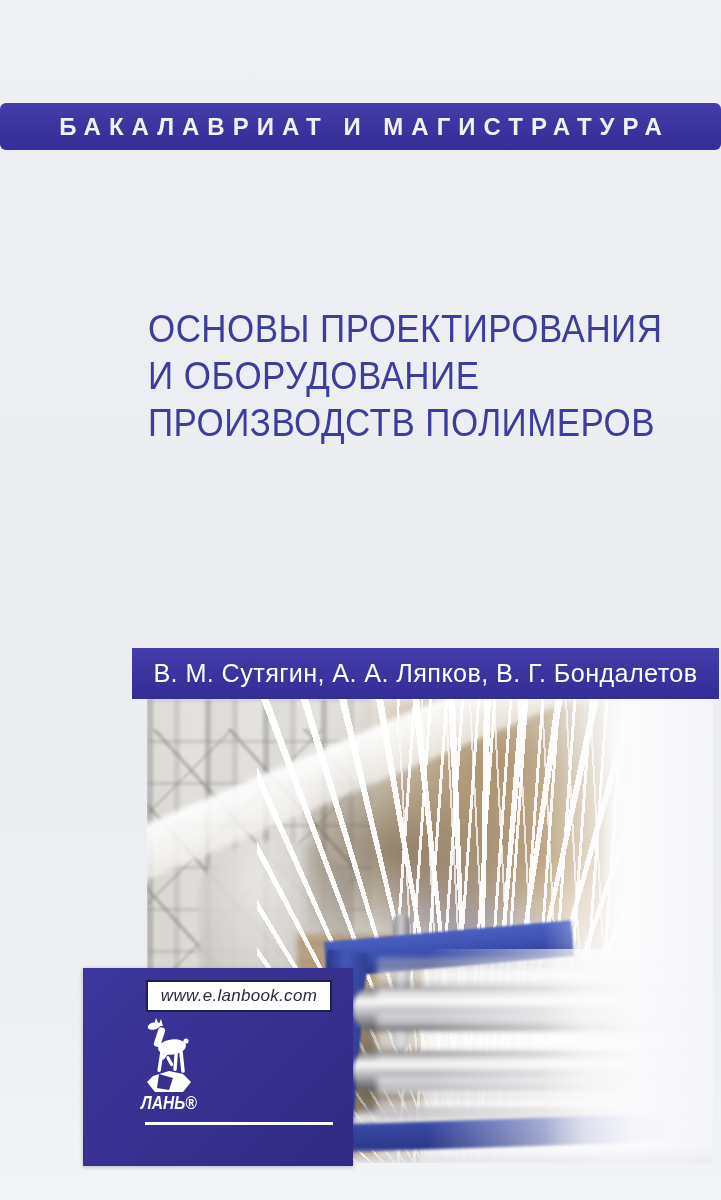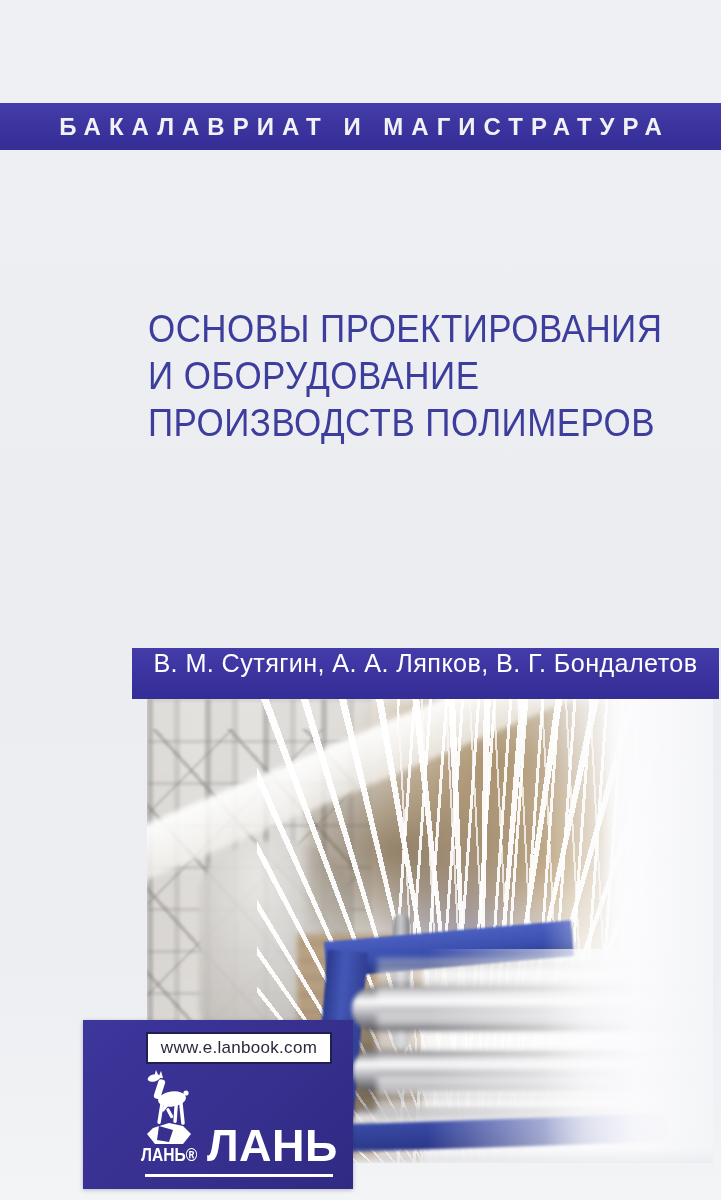--- a/index.html
+++ b/index.html
@@ -14,21 +14,21 @@
     width: 721px; height: 1200px;
     background: linear-gradient(180deg, #eef0f3 0%, #ecedf0 45%, #edeef1 80%, #f3f4f6 100%);
     overflow: hidden;
   }
 
   
   .series-band {
     position: absolute; left: 0; top: 103px;
     width: 721px; height: 47px;
     background: linear-gradient(180deg, #453da9 0%, #3d35a0 40%, #352e97 100%);
-    display: flex; align-items: center; justify-content: center;
+    display: flex; align-items: center; justify-content: center; border-radius: 6px;
   }
   .series-band span {
     color: #f2f2f6;
     font-weight: bold;
     font-size: 24px;
     letter-spacing: 8px;
     white-space: nowrap;
     padding-left: 8px;
   }
 
@@ -44,21 +44,21 @@
     transform-origin: left top;
     white-space: nowrap;
   }
   .title-line { display: block; }
 
   
   .authors-band {
     position: absolute; left: 132px; top: 648px;
     width: 587px; height: 51px;
     background: linear-gradient(180deg, #443ca8 0%, #3c34a0 45%, #342d96 100%);
-    display: flex; align-items: flex-start; justify-content: center;
+    display: flex; align-items: center; justify-content: center;
   }
   .authors-band span {
     color: #ffffff;
     font-size: 26px;
     letter-spacing: 0.4px;
     white-space: nowrap;
     transform: scaleX(0.97);
   }
 
   
@@ -179,24 +179,25 @@
     right: 0; top: 0; width: 170px; height: 100%;
     background: linear-gradient(90deg, rgba(254,254,254,0) 0%, rgba(251,251,253,0.85) 55%, #f4f5f8 100%);
   }
   .ph-fade-bottom {
     left: 0; bottom: 0; width: 100%; height: 16px;
     background: linear-gradient(180deg, rgba(238,239,242,0) 0%, rgba(235,236,240,0.85) 100%);
   }
 
   
   .logo-block {
-    position: absolute; left: 83px; top: 1020px;
-    width: 270px; height: 169px;
+    position: absolute; left: 83px; top: 968px;
+    width: 270px; height: 198px;
     background: linear-gradient(135deg, #3d369c 0%, #37308f 55%, #2f2a83 100%);
     box-shadow: 0 1px 4px rgba(40,40,80,0.3);
+    font-style: italic;
   }
   .url-box {
     position: absolute; left: 63px; top: 12px;
     width: 182px; height: 28px;
     background: #ffffff;
     border: 2px solid #20204e;
     display: flex; align-items: center; justify-content: center;
   }
   .url-box span {
     color: #2a2a3c;
@@ -291,17 +292,16 @@
           <rect x="20" y="33" width="3.4" height="23" rx="1.6" transform="rotate(9 21 44)"></rect>
           <rect x="25" y="32" width="3.4" height="12" rx="1.6" transform="rotate(38 26 38)"></rect>
           <rect x="29" y="40" width="3.2" height="11" rx="1.6" transform="rotate(-28 30 45)"></rect>
           <rect x="41" y="32" width="3.6" height="25" rx="1.7" transform="rotate(-6 42 44)"></rect>
           <rect x="35" y="34" width="3.4" height="21" rx="1.6" transform="rotate(4 36 44)"></rect>
           <circle cx="47" cy="25" r="2.6"></circle>
         </g>
       </svg>
     </div>
     <div class="brand-small">ЛАНЬ®</div>
-    <div class="brand-lan">ЛАНЬ</div>
     <div class="logo-underline"></div>
   </div>
 
 </div>
 
 </body></html>

